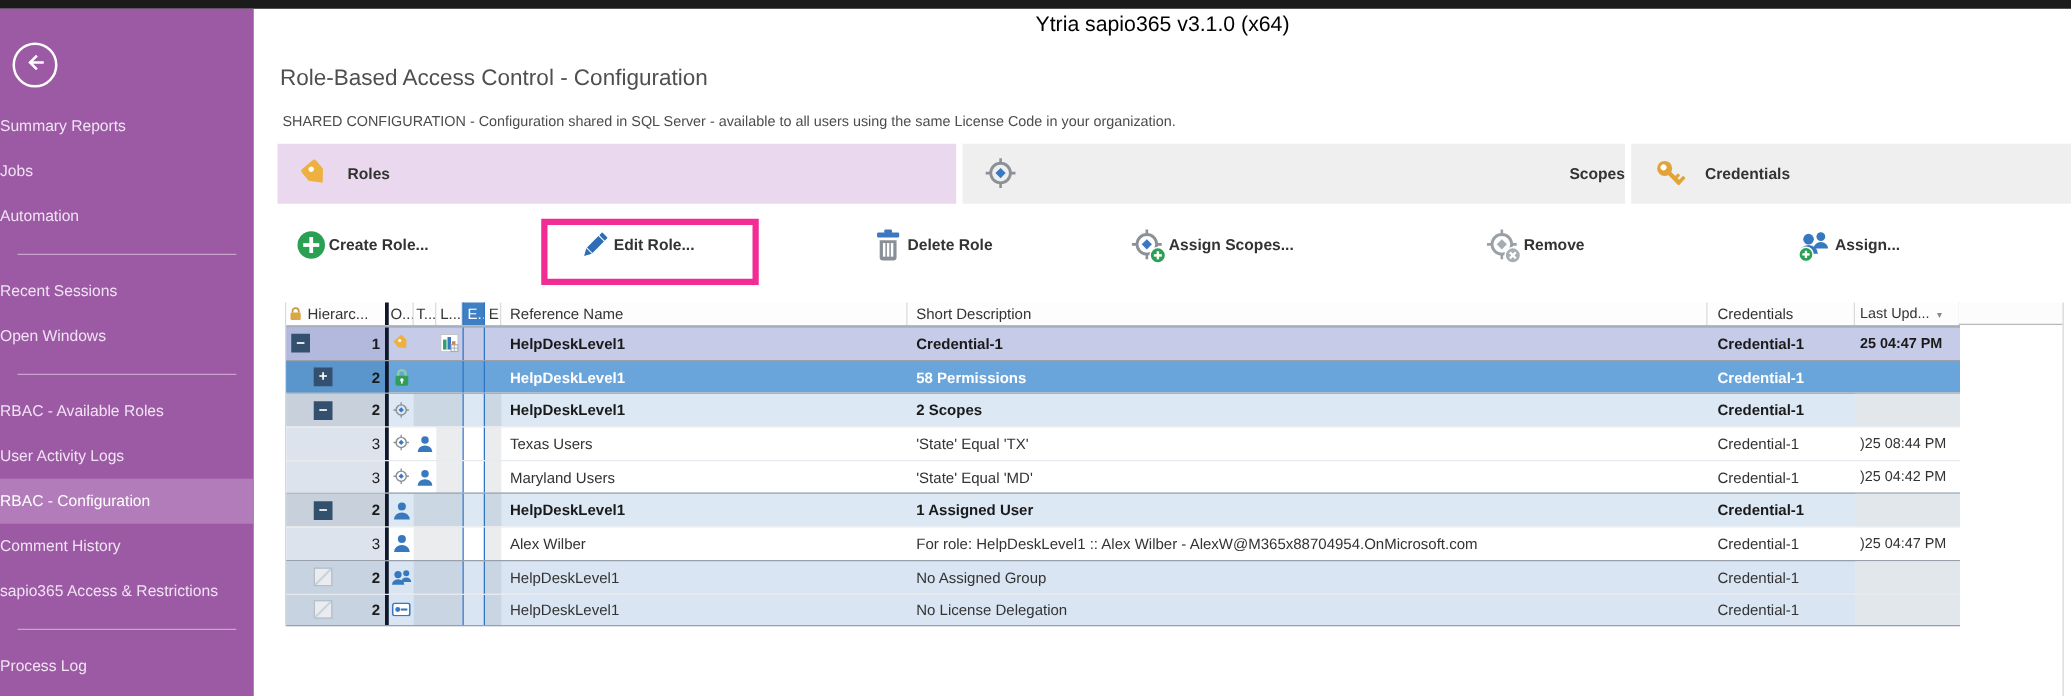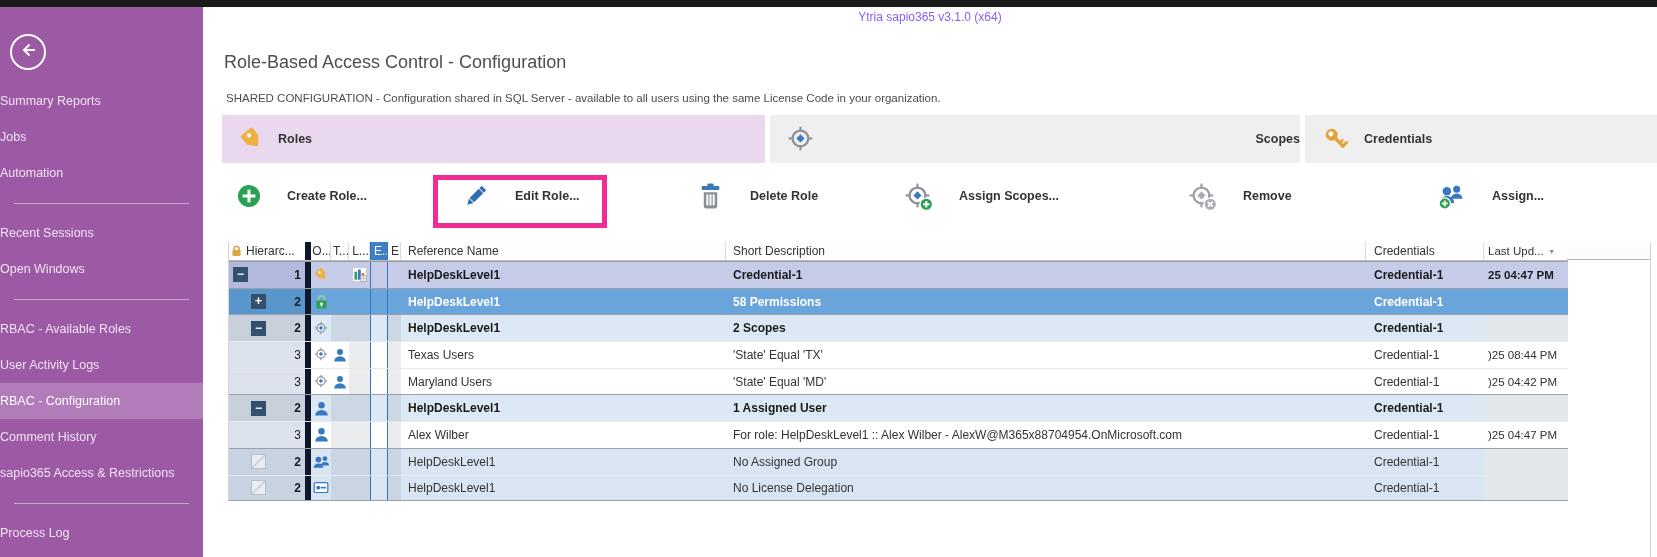--- a/index.html
+++ b/index.html
@@ -1,58 +1,58 @@
 <!DOCTYPE html>
 <html><head>
 <meta charset="utf-8">
 <style>
   html,body{margin:0;padding:0;background:#e9e9e9;}
   .screen{position:relative;width:1657px;height:557px;background:#fff;overflow:hidden;
           font-family:"Liberation Sans",sans-serif;color:#333;}
   
   .topbar{position:absolute;left:0;top:0;width:1657px;height:7px;background:#1b1b1b;}
   .apptitle{position:absolute;left:203px;right:0;top:10px;text-align:center;
-            font-size:12px;color:#8b5cf6;}
+            font-size:17px;color:#000000;}
   
   .sidebar{position:absolute;left:0;top:7px;width:203px;height:550px;background:#9c5aa5;}
   .back-btn{position:absolute;left:10px;top:27px;width:32px;height:32px;border:2px solid #fff;
             border-radius:50%;display:flex;align-items:center;justify-content:center;cursor:pointer;}
   .side-menu{position:absolute;left:0;top:76px;right:0;}
   .side-item{height:36px;display:flex;align-items:center;padding-left:0;font-size:12.5px;
              color:#f0e3f3;cursor:pointer;white-space:nowrap;}
   .side-item.active{background:#b27cba;color:#fff;}
   .side-sep{height:1px;margin:11.5px 14px;background:rgba(255,255,255,.45);}
   
   .page-heading{position:absolute;left:224px;top:52px;font-size:18px;color:#4f4f4f;}
   .page-sub{position:absolute;left:226px;top:92px;font-size:11.5px;color:#4c4c4c;}
   
   .tab{position:absolute;top:115px;height:48px;display:flex;align-items:center;gap:13px;
        padding-left:17px;box-sizing:border-box;font-size:12.5px;font-weight:bold;color:#333;
        background:#efefef;cursor:pointer;}
   .tab.tab-active{background:#ead9ee;}
   .tab-ic{display:flex;align-items:center;}
   
-  .tool{position:absolute;top:165px;height:62px;display:flex;align-items:center;gap:26px;
+  .tool{position:absolute;top:165px;height:62px;display:flex;align-items:center;gap:2px;
         font-size:12.5px;font-weight:bold;color:#333;cursor:pointer;}
   .tool .t-ic{display:flex;align-items:center;}
   .edit-rect{position:absolute;left:433px;top:175px;width:174px;height:53px;
              border:5px solid #f12c95;box-sizing:border-box;pointer-events:none;}
   
   .grid{position:absolute;left:228px;top:242px;width:1339px;font-size:12px;color:#333;
         border-left:1px solid #d6d6d6;box-sizing:content-box;}
   .g-header{display:flex;height:18px;background:#fdfdfd;border-bottom:1px solid #b9b9b9;}
   .hc{box-sizing:border-box;display:flex;align-items:center;gap:4px;padding-left:3px;
       border-right:1px solid #dcdcdc;white-space:nowrap;overflow:hidden;color:#333;cursor:pointer;}
   .hc.h-blue{background:#3f80c4;color:#fff;}
   .sort-glyph{font-size:8px;color:#888;margin-left:2px;}
   .g-row{display:flex;height:26.7px;box-sizing:border-box;border-top:1px solid #e6eaee;cursor:pointer;}
   .g-row.sep-dark{border-top:1px solid #98a1ab;}
   .g-row:last-child{border-bottom:1px solid #98a1ab;}
   .cell{box-sizing:border-box;height:100%;display:flex;align-items:center;overflow:hidden;white-space:nowrap;}
-  .c-hier{width:82px;position:relative;padding-left:2px;border-right:6px solid #0f172a;}
+  .c-hier{width:82px;position:relative;padding-left:2px;border-right:3px solid #0f172a;}
   .c-o{width:20px;justify-content:center;}
   .c-t{width:18px;justify-content:center;}
   .c-l{width:21px;justify-content:center;}
   .c-e1{width:18px;border-left:1.5px solid #2e75c6;border-right:1.5px solid #2e75c6;}
   .c-e2{width:13px;}
   .c-ref{width:325px;padding-left:7px;}
   .c-desc{width:640px;padding-left:7px;}
   .c-cred{width:118px;padding-left:8px;}
   .c-last{width:84px;padding-left:4px;font-size:11.5px;}
   .dim{background:rgba(90,105,120,.13);}

